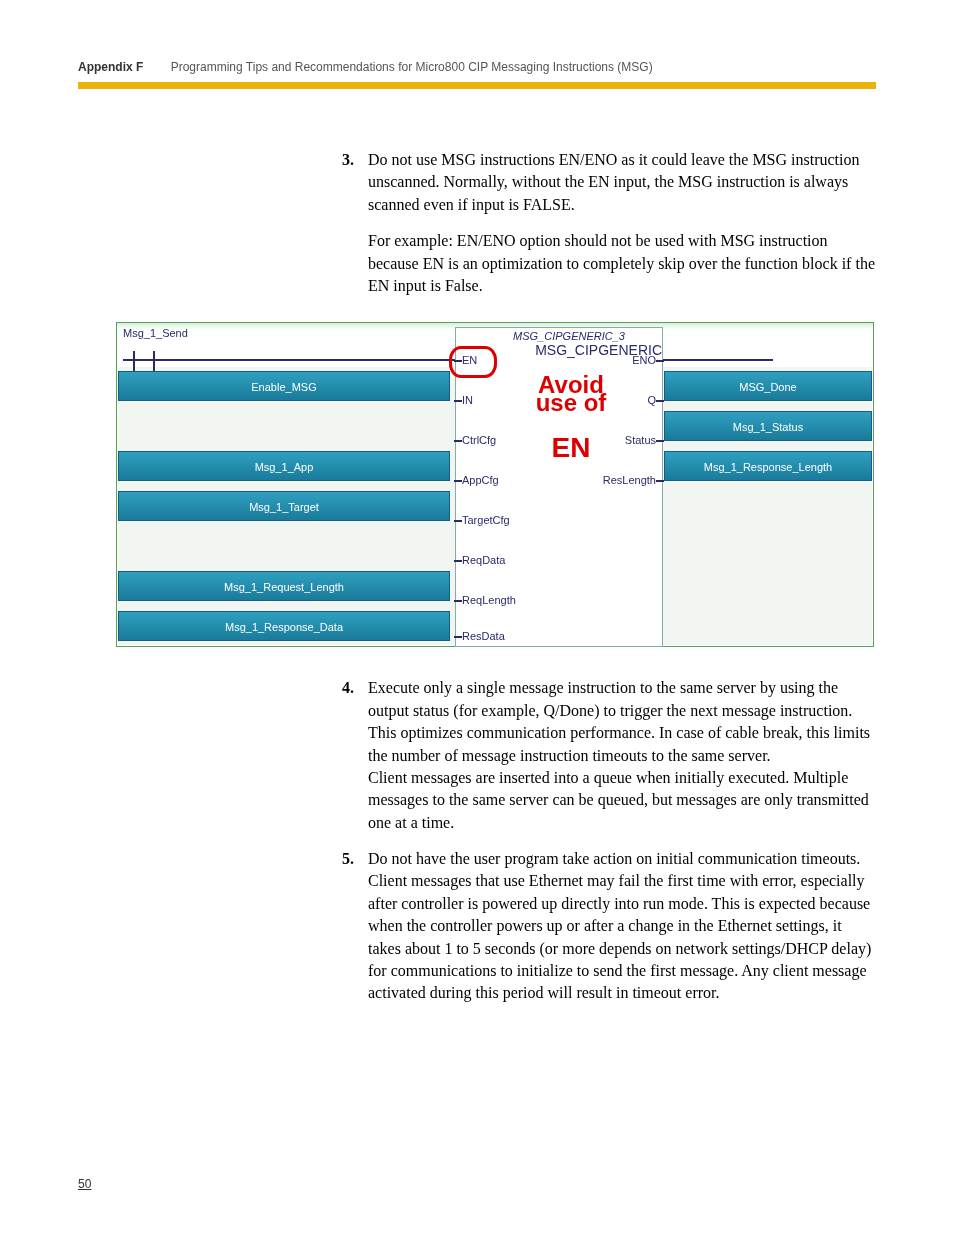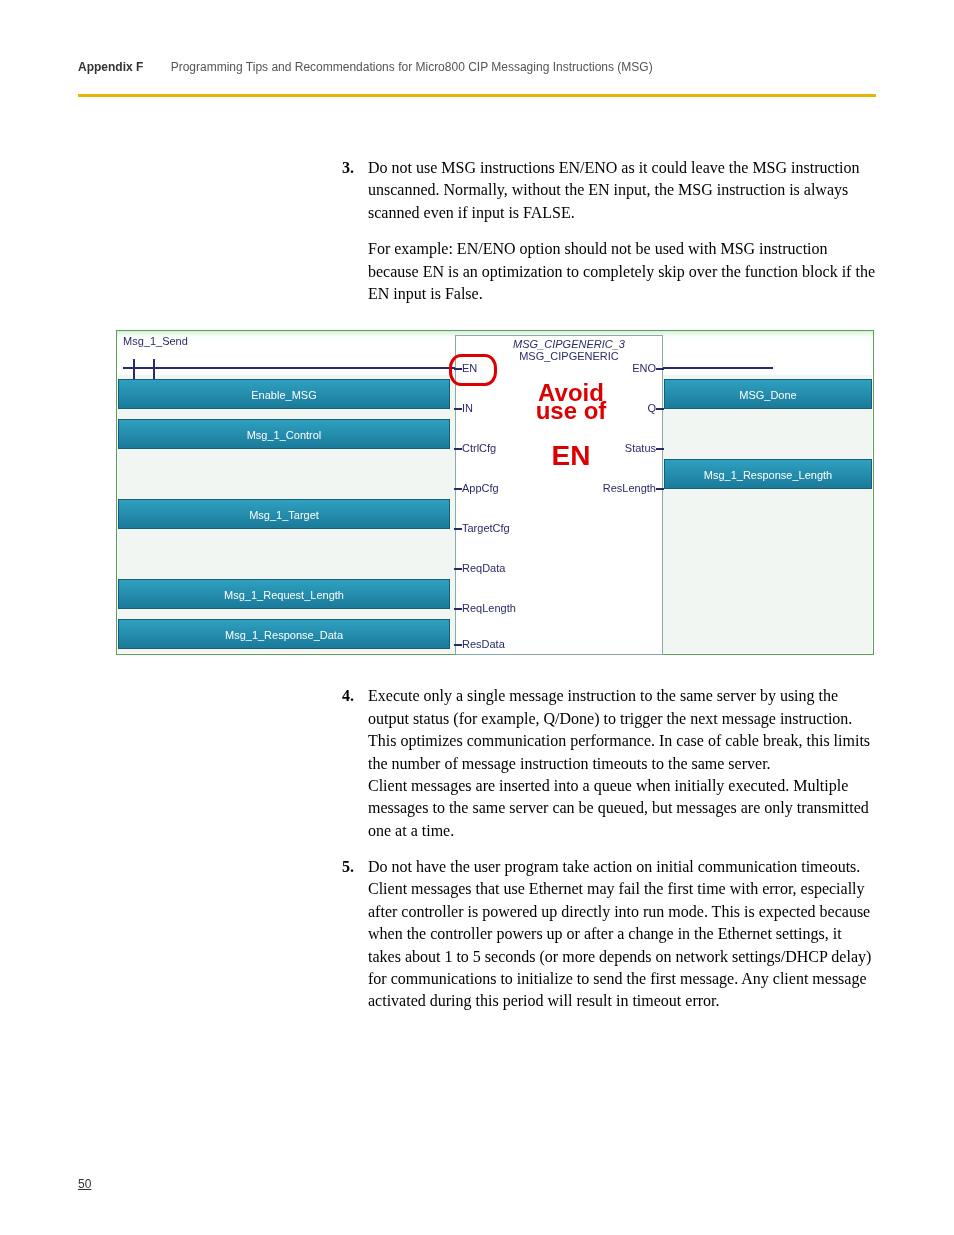--- a/index.html
+++ b/index.html
@@ -17,22 +17,22 @@
     padding: 60px 78px 50px 78px;
     box-sizing: border-box;
     width: 100%;
     height: 100%;
     position: relative;
   }
   .header {
     font-family: Arial, Helvetica, sans-serif;
     font-size: 12px;
     color: #333;
-    padding-bottom: 20px;
-    border-bottom: 3px solid #eab308;
+    padding-bottom: 8px;
+    border-bottom: 7px solid #eab308;
     margin-bottom: 60px;
   }
   .header .appendix {
     font-weight: bold;
     margin-right: 24px;
   }
   .header .title {
     color: #555;
   }
   .body-text {
@@ -102,22 +102,22 @@
     padding-left: 20px;
   }
   .fb-title1 {
     text-align: center;
     font-style: italic;
     font-size: 11px;
     color: #2a2a6a;
     padding-top: 2px;
   }
   .fb-title2 {
-    text-align: center;
-    font-size: 11px;
+    text-align: right;
+    font-size: 14px;
     color: #2a2a6a;
     margin-bottom: 4px;
   }
   .fb-pin {
     position: absolute;
     font-size: 11px;
     color: #2a2a6a;
     white-space: nowrap;
   }
   .fb-pin.left  { left: 6px; }
@@ -210,26 +210,27 @@
     <div class="row-bg" style="top:124px"></div>
     <div class="row-bg" style="top:164px"></div>
     <div class="row-bg" style="top:204px"></div>
     <div class="row-bg" style="top:244px"></div>
     <div class="row-bg" style="top:284px;height:38px"></div>
 
     <div class="rung-line"></div>
     <div class="rung-start"></div>
 
     <div class="tag-field left" style="top:48px">Enable_MSG</div>
-    <div class="tag-field left" style="top:88px">Msg_1_Control</div>
+    <div class="tag-field left" style="top:128px">Msg_1_App</div>
     <div class="tag-field left" style="top:168px">Msg_1_Target</div>
     <div class="tag-field left" style="top:248px">Msg_1_Request_Length</div>
     <div class="tag-field left" style="top:288px">Msg_1_Response_Data</div>
 
     <div class="tag-field right" style="top:48px">MSG_Done</div>
+    <div class="tag-field right" style="top:88px">Msg_1_Status</div>
     <div class="tag-field right" style="top:128px">Msg_1_Response_Length</div>
 
     <div class="fb-block">
       <div class="fb-title1">MSG_CIPGENERIC_3</div>
       <div class="fb-title2">MSG_CIPGENERIC</div>
 
       <span class="fb-pin left" style="top:26px">EN<span class="pin-tick left" style="top:6px"></span></span>
       <span class="fb-pin left" style="top:66px">IN<span class="pin-tick left" style="top:6px"></span></span>
       <span class="fb-pin left" style="top:106px">CtrlCfg<span class="pin-tick left" style="top:6px"></span></span>
       <span class="fb-pin left" style="top:146px">AppCfg<span class="pin-tick left" style="top:6px"></span></span>

